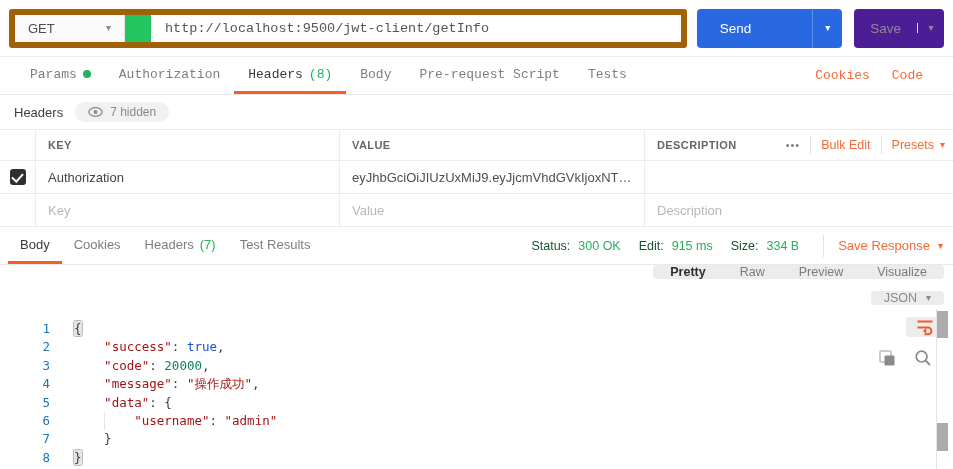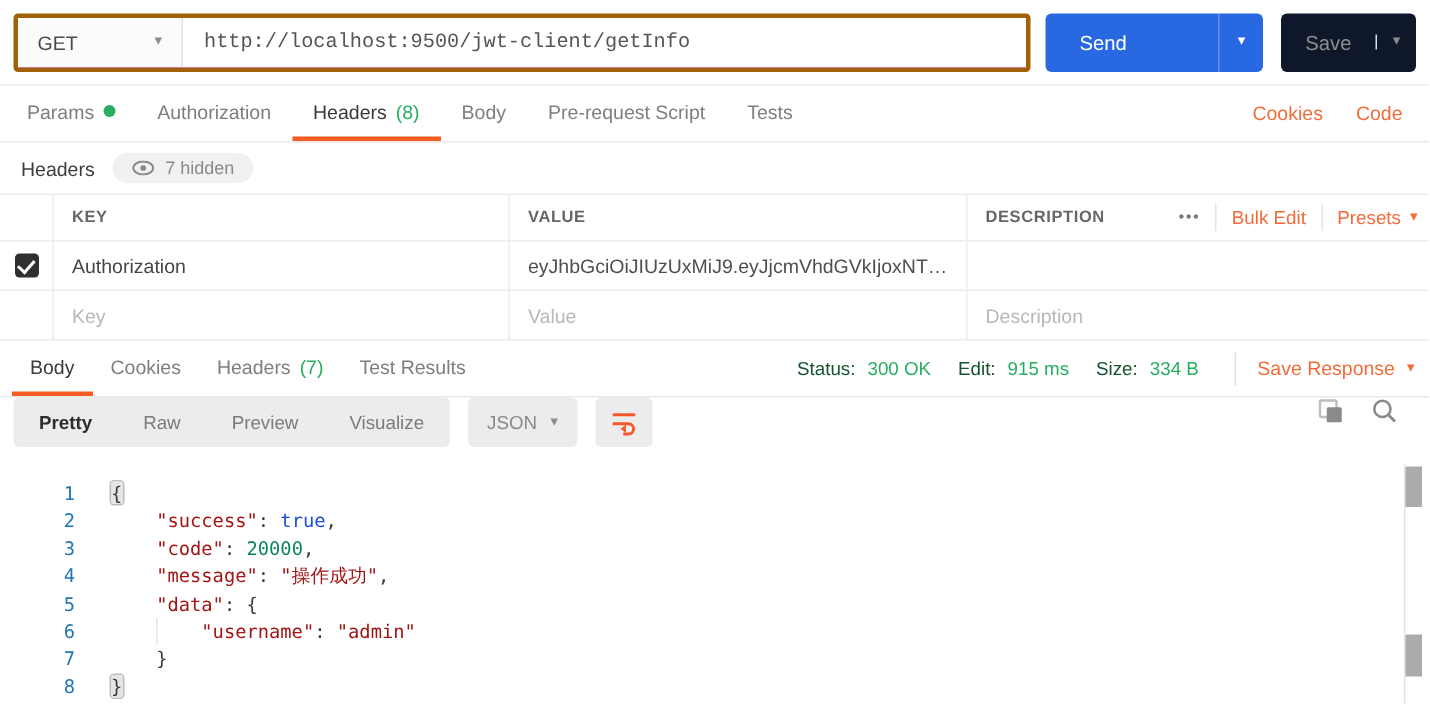--- a/index.html
+++ b/index.html
@@ -2,36 +2,36 @@
 <html><head>
 <meta charset="utf-8">
 <style>
   * { margin:0; padding:0; box-sizing:border-box; }
   html,body { width:953px; height:469px; overflow:hidden; background:#fff;
     font-family:"Liberation Sans", sans-serif; color:#3c3c3c; }
   .app { width:953px; height:469px; position:relative; background:#fff; }
 
   
   .topbar { height:57px; display:flex; align-items:center; padding:0 9px; border-bottom:1px solid #ededed; }
-  .url-group { flex:1; display:flex; height:39px; border:3px solid #a16207; border-radius:3px; overflow:hidden; background:#d946ef; }
+  .url-group { flex:1; display:flex; height:39px; border:6px solid #a16207; border-radius:3px; overflow:hidden; background:#22c55e;gap:26px; }
   .method-select { width:110px; display:flex; align-items:center; justify-content:space-between;
     padding:0 13px; background:#fbfbfb; border-right:1px solid #e2e2e2; font-size:13px; color:#4b4b4b; cursor:pointer; }
   .caret { font-size:10px; color:#8b8b8b; line-height:1; }
   .url-input { flex:1; border:0; outline:none; padding:0 14px; font-size:13.5px; color:#555;
     font-family:Liberation Mono, monospace; background:#fff; }
   .send-btn { display:flex; height:39px; margin-left:10px; border-radius:4px; overflow:hidden; background:#2869E1; color:#fff; cursor:pointer;gap:38px; }
   .send-main { padding:0 23px; display:flex; align-items:center; font-size:13.5px; }
   .send-caret { width:30px; display:flex; align-items:center; justify-content:center; border-left:1px solid rgba(255,255,255,.28); }
   .send-caret .caret { color:#fff; }
-  .save-btn { display:flex; height:39px; margin-left:12px; border-radius:4px; overflow:hidden; background:#0f172a; color:#8d8d8d; cursor:pointer;align-items:center; }
+  .save-btn { display:flex; height:39px; margin-left:12px; border-radius:4px; overflow:hidden; background:#4c1d95; color:#8d8d8d; cursor:pointer;align-items:center; }
   .save-main { padding:0 16px; display:flex; align-items:center; font-size:13.5px; }
   .save-caret { width:27px; display:flex; align-items:center; justify-content:center; border-left:1px solid #dedede; }
 
   
-  .req-tabs { height:38px; display:flex; align-items:stretch; padding:0 4px; border-bottom:1px solid #e8e8e8; font-size:13px; color:#7e7e7e; }
+  .req-tabs { height:38px; display:flex; align-items:stretch; padding:0 16px; border-bottom:1px solid #e8e8e8; font-size:13px; color:#7e7e7e;font-family:Liberation Mono, monospace; }
   .tab { display:flex; align-items:center; gap:6px; padding:0 14px; border-bottom:3px solid transparent; cursor:pointer; white-space:nowrap; }
   .tab.active { color:#3a3a3a; border-bottom-color:#F65C23; }
   .green { color:#27AE60; }
   .dot { width:8px; height:8px; border-radius:50%; background:#27AE60; display:inline-block; }
   .tab-links { margin-left:auto; display:flex; align-items:center; gap:22px; padding-right:14px; }
   .olink { color:#F26B3A; font-size:13px; cursor:pointer; }
 
   
   .subrow { height:34px; display:flex; align-items:center; gap:12px; padding:0 14px; }
   .subrow-title { font-size:13px; color:#3d3d3d; }
@@ -62,21 +62,21 @@
   .resp-row { height:38px; display:flex; align-items:stretch; padding:0 0 0 8px; border-bottom:1px solid #e8e8e8; font-size:13px; color:#7e7e7e; }
   .resp-row .tab { padding:0 12px; }
   .resp-meta { margin-left:auto; display:flex; align-items:center; gap:8px; padding-right:10px; font-size:12.5px; }
   .meta-label { color:#14532d; }
   .meta-val { color:#27AE60; margin-right:10px; }
   .meta-div { width:1px; height:22px; background:#e2e2e2; margin:0 6px; }
   .save-resp { color:#F26B3A; font-size:13px; display:flex; align-items:center; gap:8px; cursor:pointer; }
   .save-resp .caret { color:#F26B3A; }
 
   
-  .toolbar { height:48px; display:flex; align-items:flex-start; gap:12px; padding:0 9px; }
+  .toolbar { height:48px; display:flex; align-items:flex-end; gap:12px; padding:0 9px;flex-direction:column; }
   .seg-group { display:flex; align-items:center; height:33px; background:#ececec; border-radius:4px; }
   .seg { padding:0 17px; font-size:12.5px; color:#7b7b7b; cursor:pointer; }
   .seg.active { color:#2d2d2d; font-weight:bold; }
   .pill { display:flex; align-items:center; gap:9px; height:33px; background:#ececec; border-radius:4px;
     padding:0 13px; font-size:12.5px; color:#8a8a8a; cursor:pointer; }
   .wrap-pill { width:38px; justify-content:center; padding:0; }
   .tool-icons { margin-left:auto; display:flex; align-items:center; gap:18px; padding-right:12px; }
   .icon-btn { cursor:pointer; display:flex; align-items:center; }
 
   

